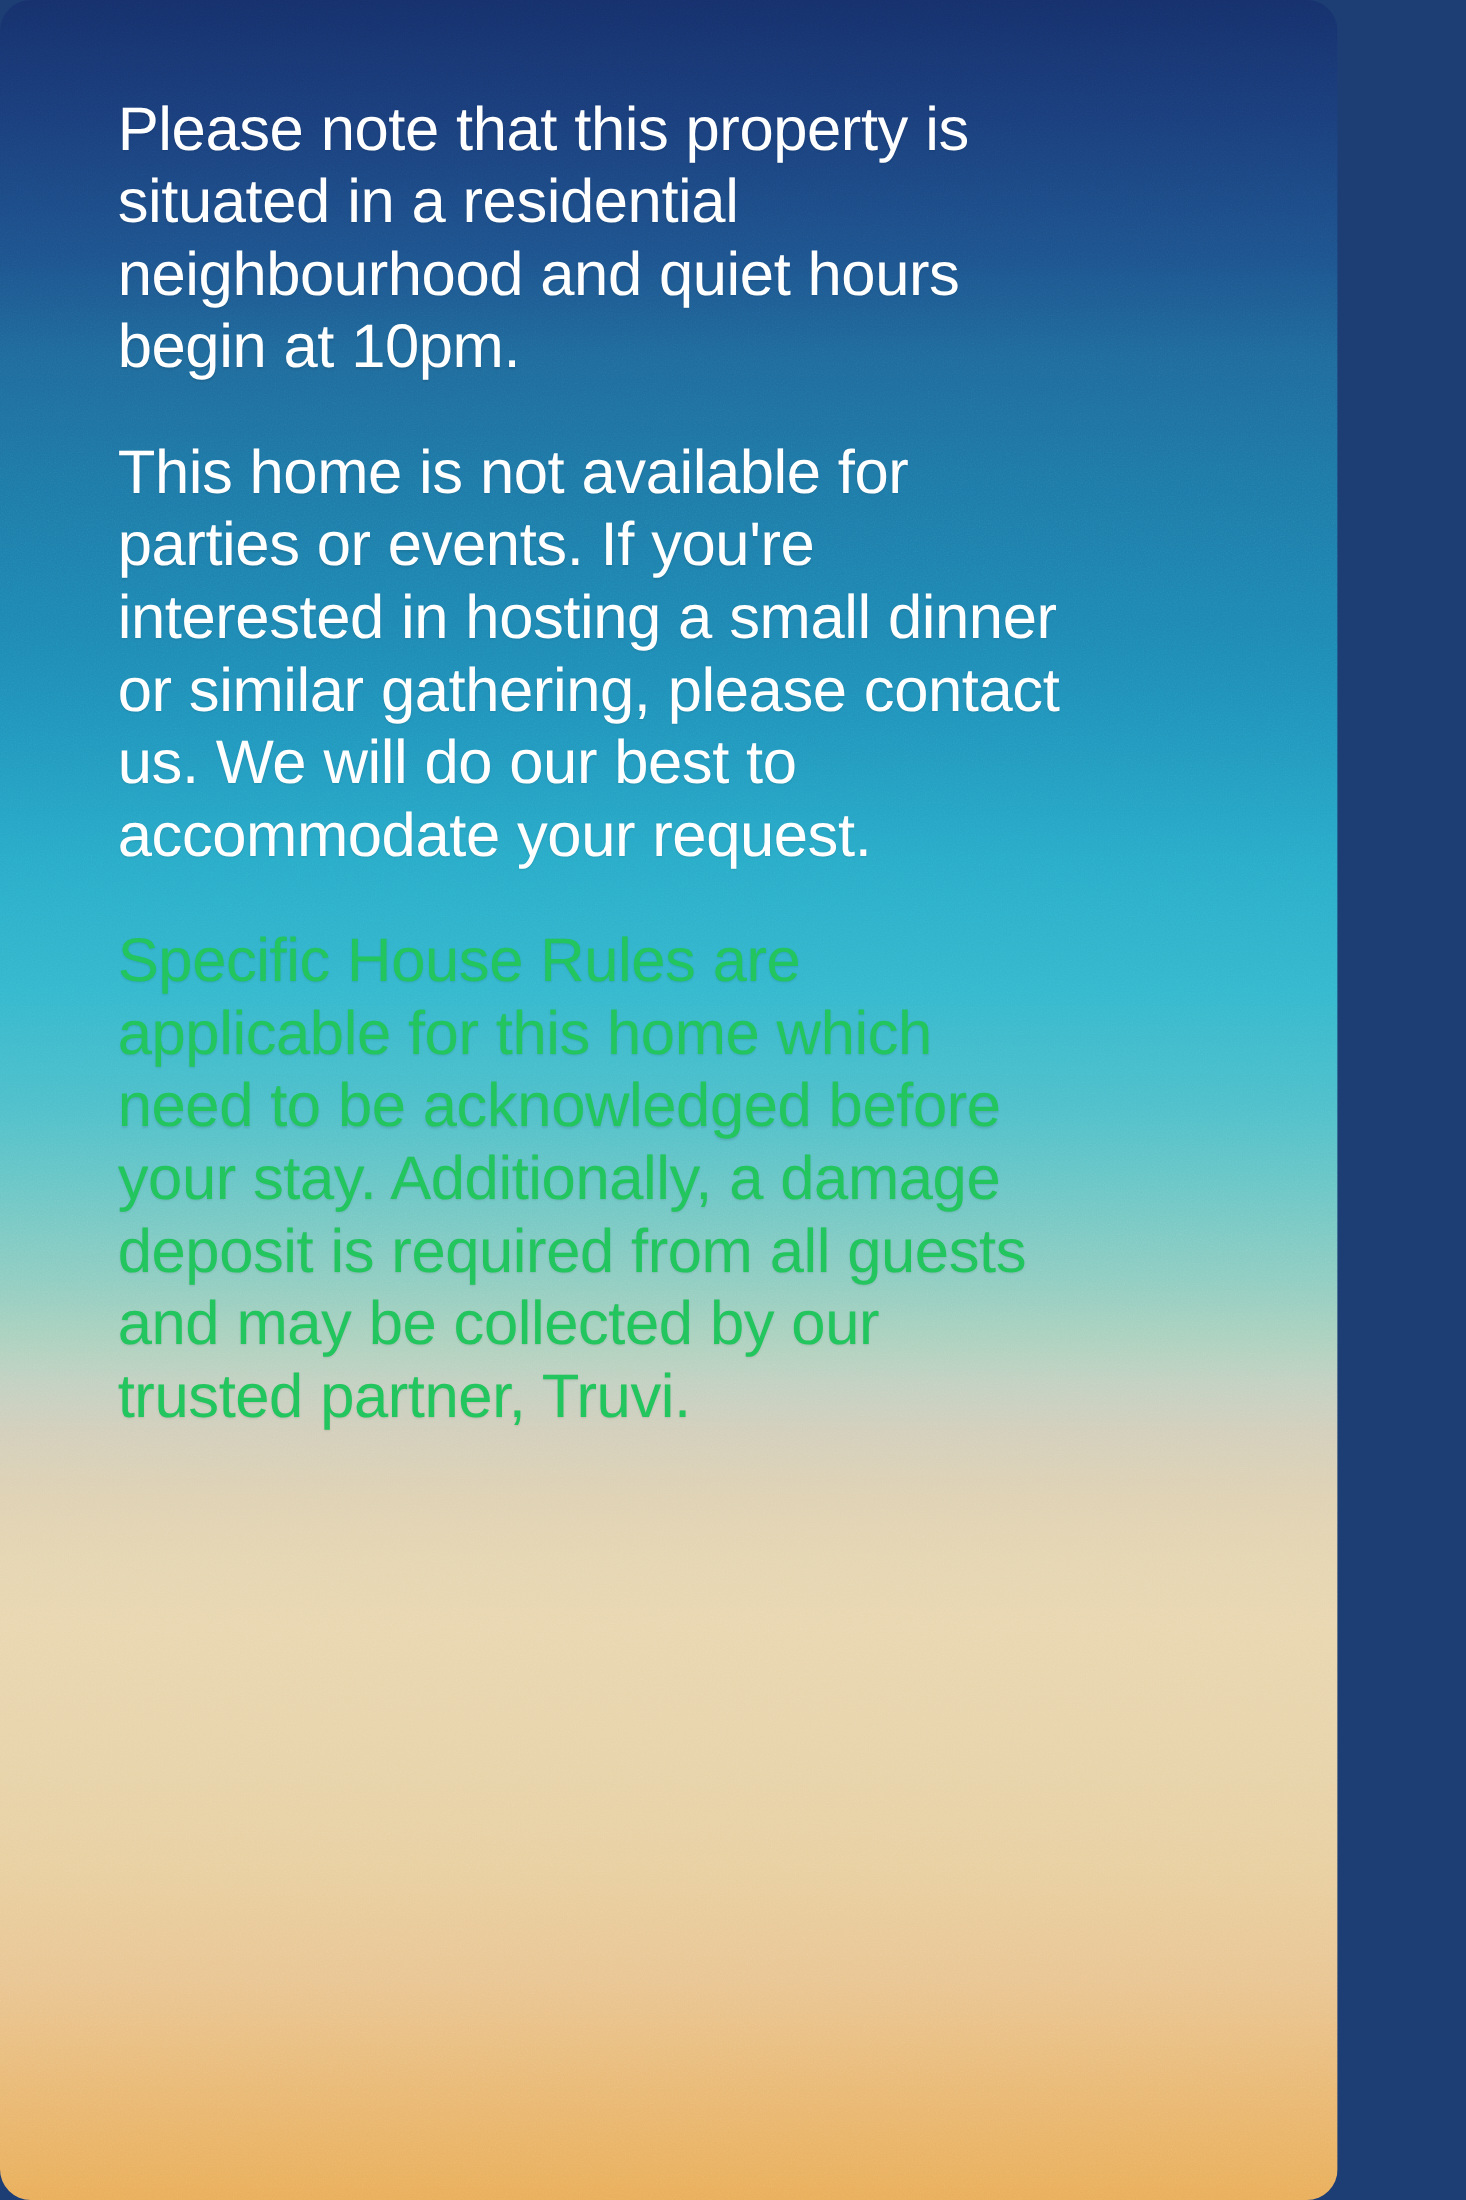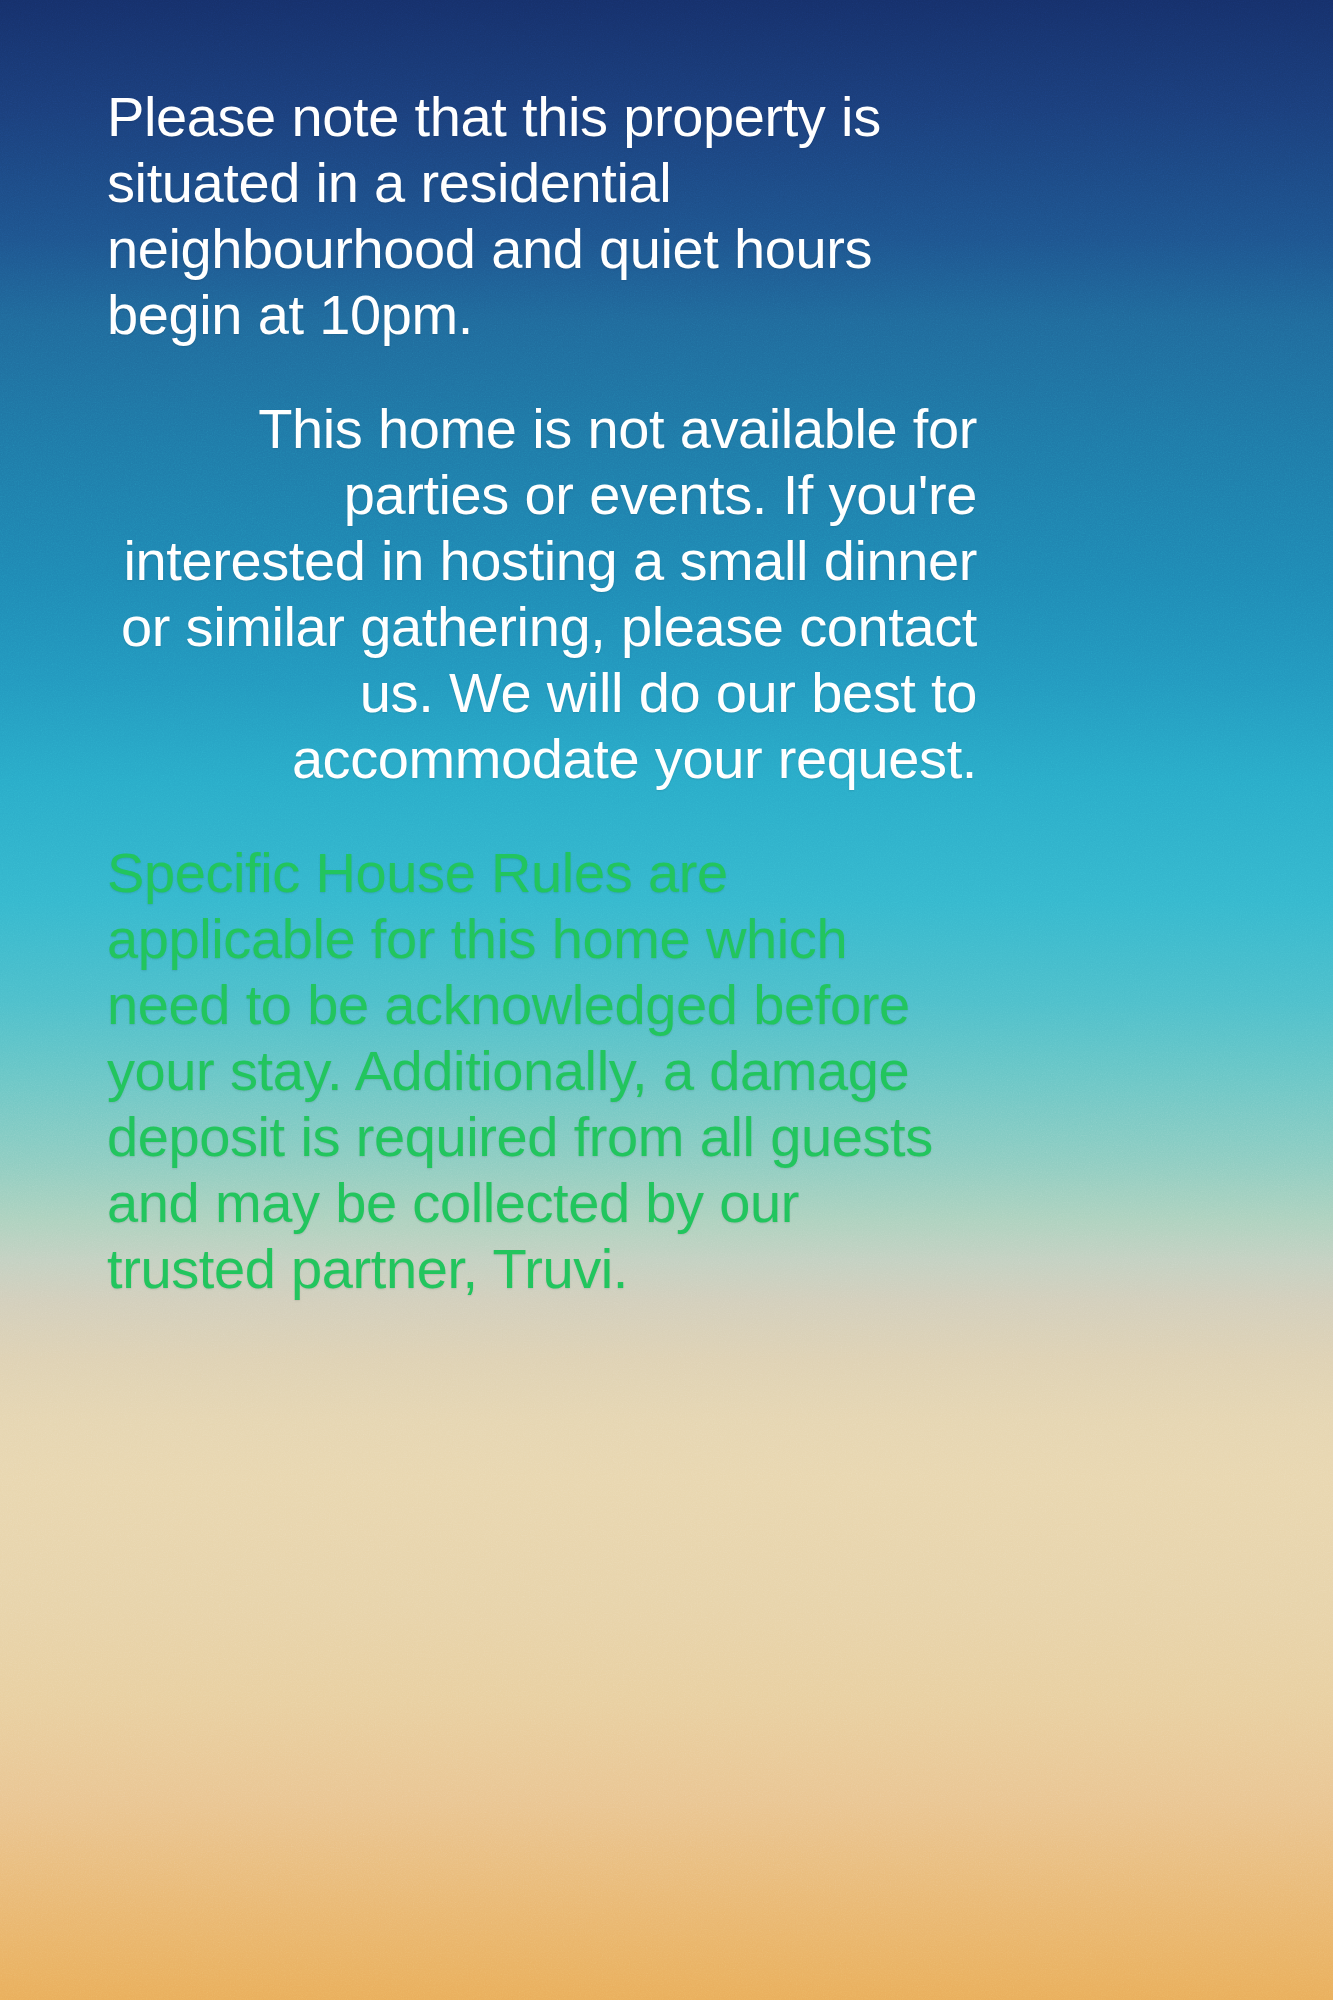--- a/index.html
+++ b/index.html
@@ -12,24 +12,25 @@
     width: 1333px;
     height: 2000px;
     overflow: hidden;
     font-family: "Liberation Sans", sans-serif;
     background: #1d3d75;
   }
 
   
   #notice-card {
     position: relative;
-    width: 1333px;
+    width: 1216px;
     height: 2000px;
     overflow: hidden;
     box-sizing: border-box;
+    border-radius: 28px;
   }
 
   
   #gradient-background {
     position: absolute;
     inset: 0;
     background: linear-gradient(
       to bottom,
       #16306b   0%,
       #1b3f7c   5.5%,
@@ -106,19 +107,19 @@
         <feFuncA type="linear" slope="0.55" intercept="-0.1"></feFuncA>
       </feComponentTransfer>
     </filter>
     <rect width="1333" height="2000" filter="url(#noiseFilter)"></rect>
   </svg>
 
   <div id="notice-text">
 
     <p class="notice-paragraph" style="color: rgb(255, 255, 255);">Please note that this property is situated in a residential neighbourhood and quiet hours begin at 10pm.</p>
 
-    <p class="notice-paragraph" style="color: rgb(255, 255, 255); text-align: right;">This home is not available for parties or events. If you're interested in hosting a small dinner or similar gathering, please contact us. We will do our best to accommodate your request.</p>
+    <p class="notice-paragraph" style="color: rgb(255, 255, 255);">This home is not available for parties or events. If you're interested in hosting a small dinner or similar gathering, please contact us. We will do our best to accommodate your request.</p>
 
     <p class="notice-paragraph" style="color: #22c55e;">Specific House Rules are applicable for this home which need to be acknowledged before your stay. Additionally, a damage deposit is required from all guests and may be collected by our trusted partner, Truvi.</p>
 
   </div>
 
 </div>
 
 </body></html>

